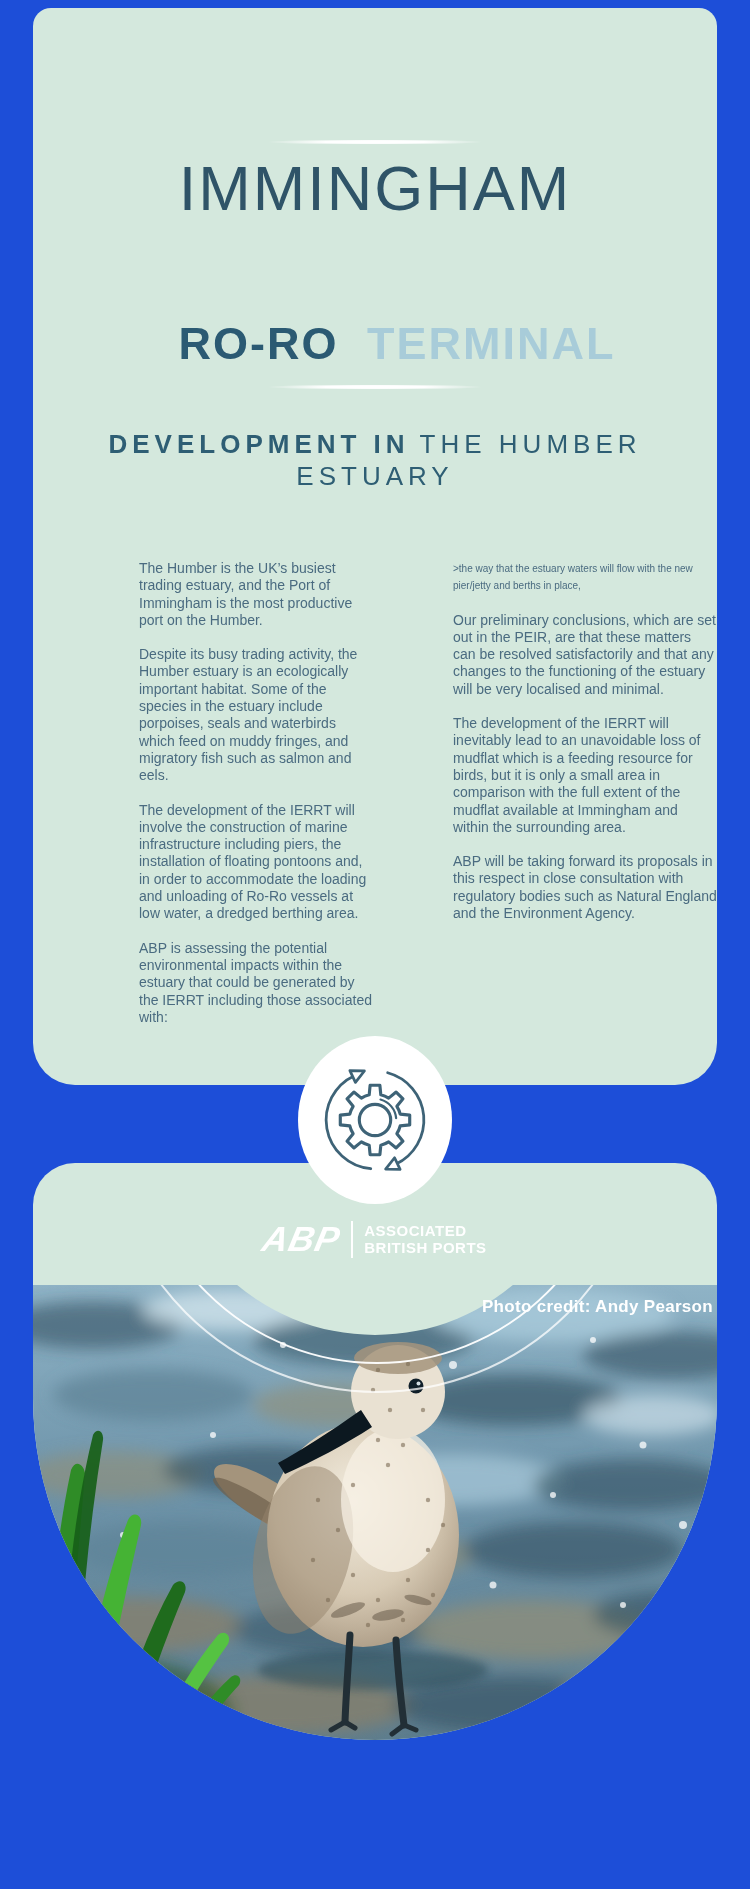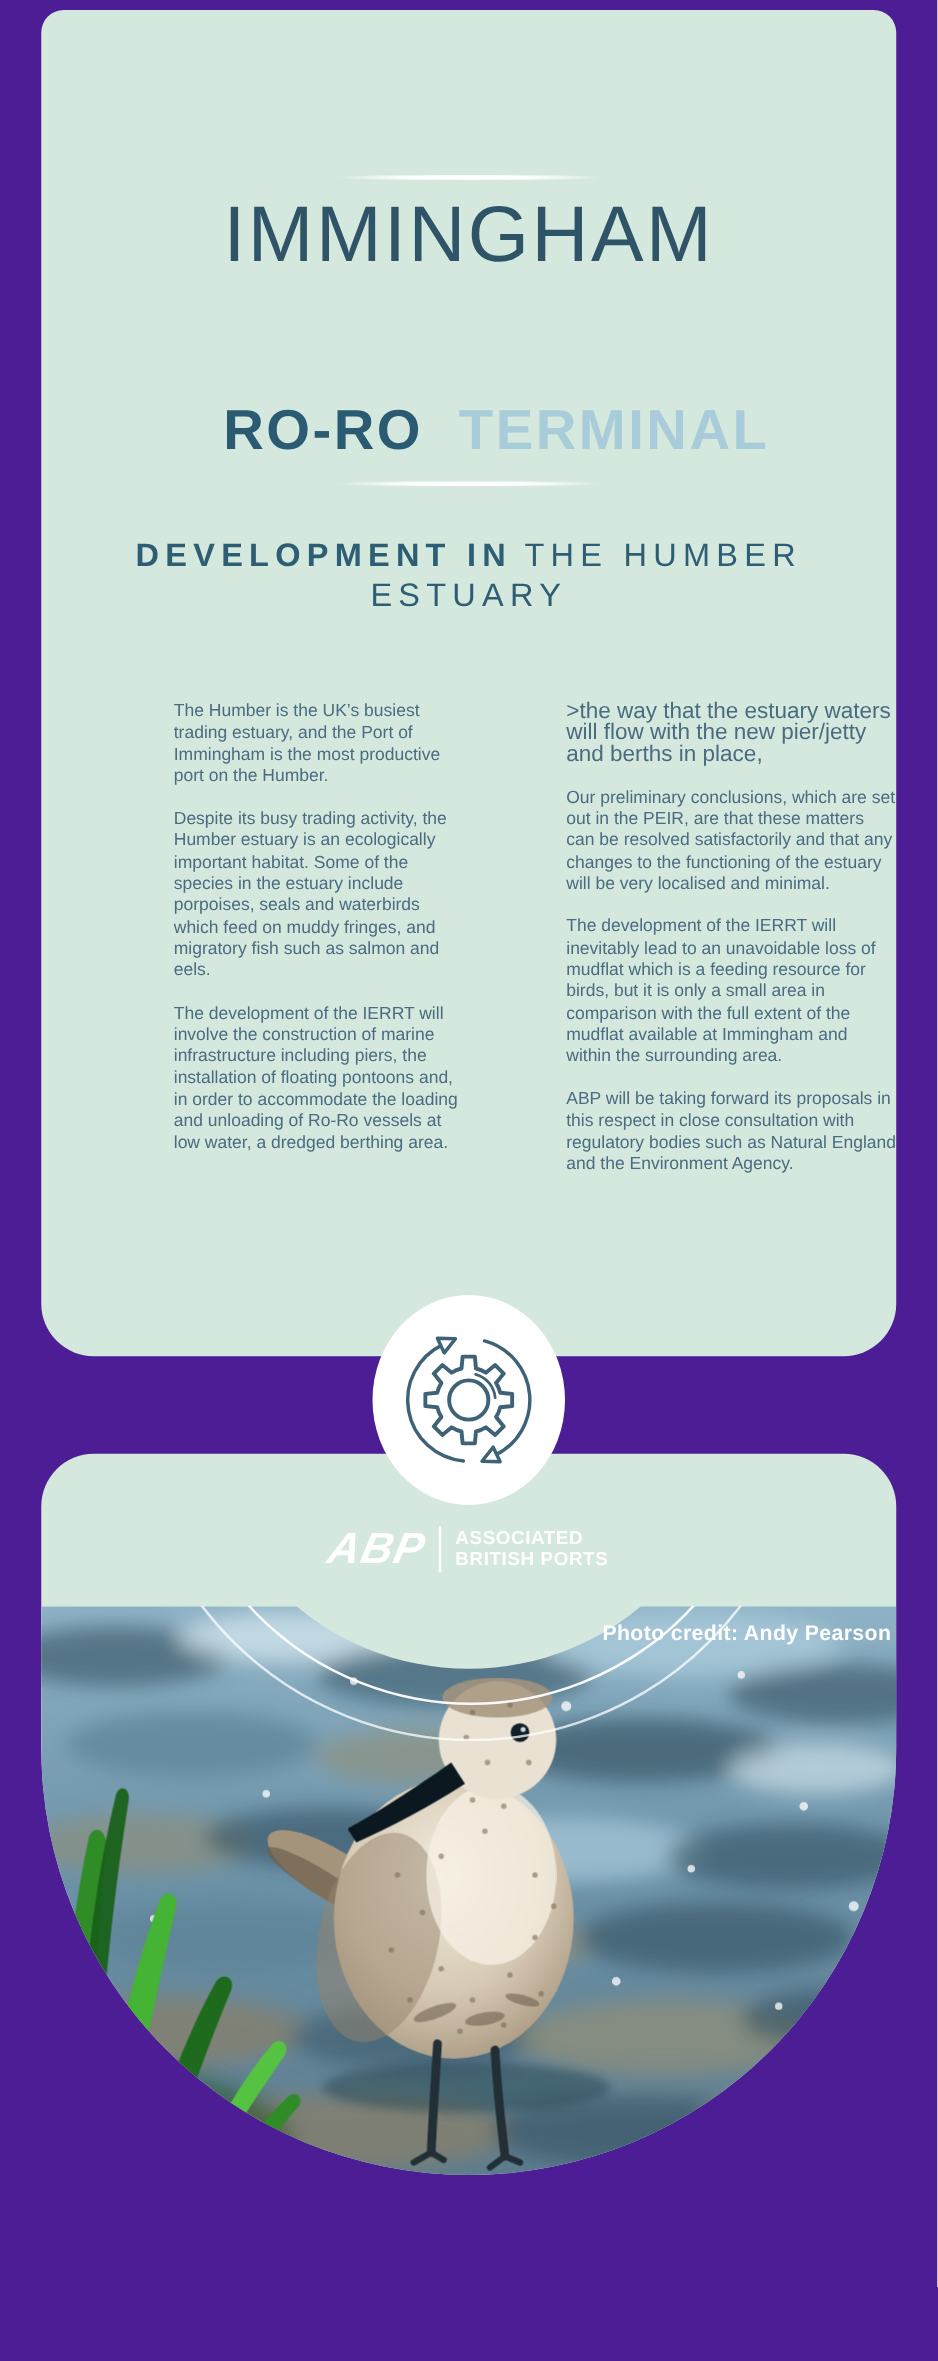--- a/index.html
+++ b/index.html
@@ -1,16 +1,16 @@
 <!DOCTYPE html>
 <html><head>
 <meta charset="utf-8">
 <style>
   html,body{margin:0;padding:0;background:#ffffff;}
-  .page{position:relative;width:750px;height:1889px;background:#4c1d95;overflow:hidden;
+  .page{position:relative;width:750px;height:1889px;background:#1d4ed8;overflow:hidden;
         font-family:"Liberation Sans",sans-serif;}
 
   
   .top-panel{position:absolute;left:33px;top:8px;width:684px;height:1077px;
              background:#d4e8dd;border-radius:18px 18px 42px 42px;}
   .divider{position:absolute;left:50%;transform:translateX(-50%);width:300px;height:4px;
            background:radial-gradient(ellipse 50% 100% at 50% 50%,#ffffff 35%,rgba(255,255,255,0) 72%);}
   .divider-top{top:132px;}
   .divider-mid{top:377px;}
   .title{position:absolute;top:148px;left:0;right:0;text-align:center;color:#2f5468;
@@ -20,21 +20,21 @@
   .subtitle .dark{color:#2b5a73;}
   .subtitle .light{color:#a8ccd9;margin-left:14px;}
   .heading{position:absolute;top:420px;left:0;right:0;text-align:center;color:#2e5e74;
            font-size:26px;line-height:32px;letter-spacing:5px;font-weight:300;}
   .heading .hb{font-weight:bold;}
   .heading .hl{margin-left:10px;}
   .col{position:absolute;top:552px;color:#4a6b80;font-size:14px;line-height:17.3px;margin-left:48px;}
   .col-left{left:58px;width:234px;}
   .col-right{left:372px;width:264px;}
   .col p{margin:0 0 17px 0;}
-  .bullets{font-size:18px;line-height:17.3px;margin-bottom:17px;}
+  .bullets{font-size:10px;line-height:17.3px;margin-bottom:17px;}
   .bullets p{margin:0;}
 
   
   .emblem{position:absolute;left:298px;top:1036px;width:154px;height:168px;background:#ffffff;
           border-radius:50%;z-index:5;display:flex;align-items:center;justify-content:center;}
 
   
   .bottom-panel{position:absolute;left:33px;top:1163px;width:684px;height:577px;
                 background:#d4e8dd;border-radius:42px 42px 342px 342px;overflow:hidden;}
   .logo{position:absolute;top:56px;left:0;right:0;display:flex;justify-content:center;
@@ -71,20 +71,21 @@
 
     <div class="heading">
       <div><span class="hb">DEVELOPMENT IN</span><span class="hl">THE HUMBER</span></div>
       <div>ESTUARY</div>
     </div>
 
     <div class="col col-left">
       <p>The Humber is the UK’s busiest trading estuary, and the Port of Immingham is the most productive port on the Humber.</p>
       <p>Despite its busy trading activity, the Humber estuary is an ecologically important habitat. Some of the species in the estuary include porpoises, seals and waterbirds which feed on muddy fringes, and migratory fish such as salmon and eels.</p>
       <p>The development of the IERRT will involve the construction of marine infrastructure including piers, the installation of floating pontoons and, in order to accommodate the loading and unloading of Ro-Ro vessels at low water, a dredged berthing area.</p>
+      <p>ABP is assessing the potential environmental impacts within the estuary that could be generated by the IERRT including those associated with:</p>
     </div>
 
     <div class="col col-right">
       <div class="bullets">
         <p>&gt;the way that the estuary waters will flow with the new pier/jetty and berths in place,</p>
       </div>
       <p>Our preliminary conclusions, which are set out in the PEIR, are that these matters can be resolved satisfactorily and that any changes to the functioning of the estuary will be very localised and minimal.</p>
       <p>The development of the IERRT will inevitably lead to an unavoidable loss of mudflat which is a feeding resource for birds, but it is only a small area in comparison with the full extent of the mudflat available at Immingham and within the surrounding area.</p>
       <p>ABP will be taking forward its proposals in this respect in close consultation with regulatory bodies such as Natural England and the Environment Agency.</p>
     </div>

